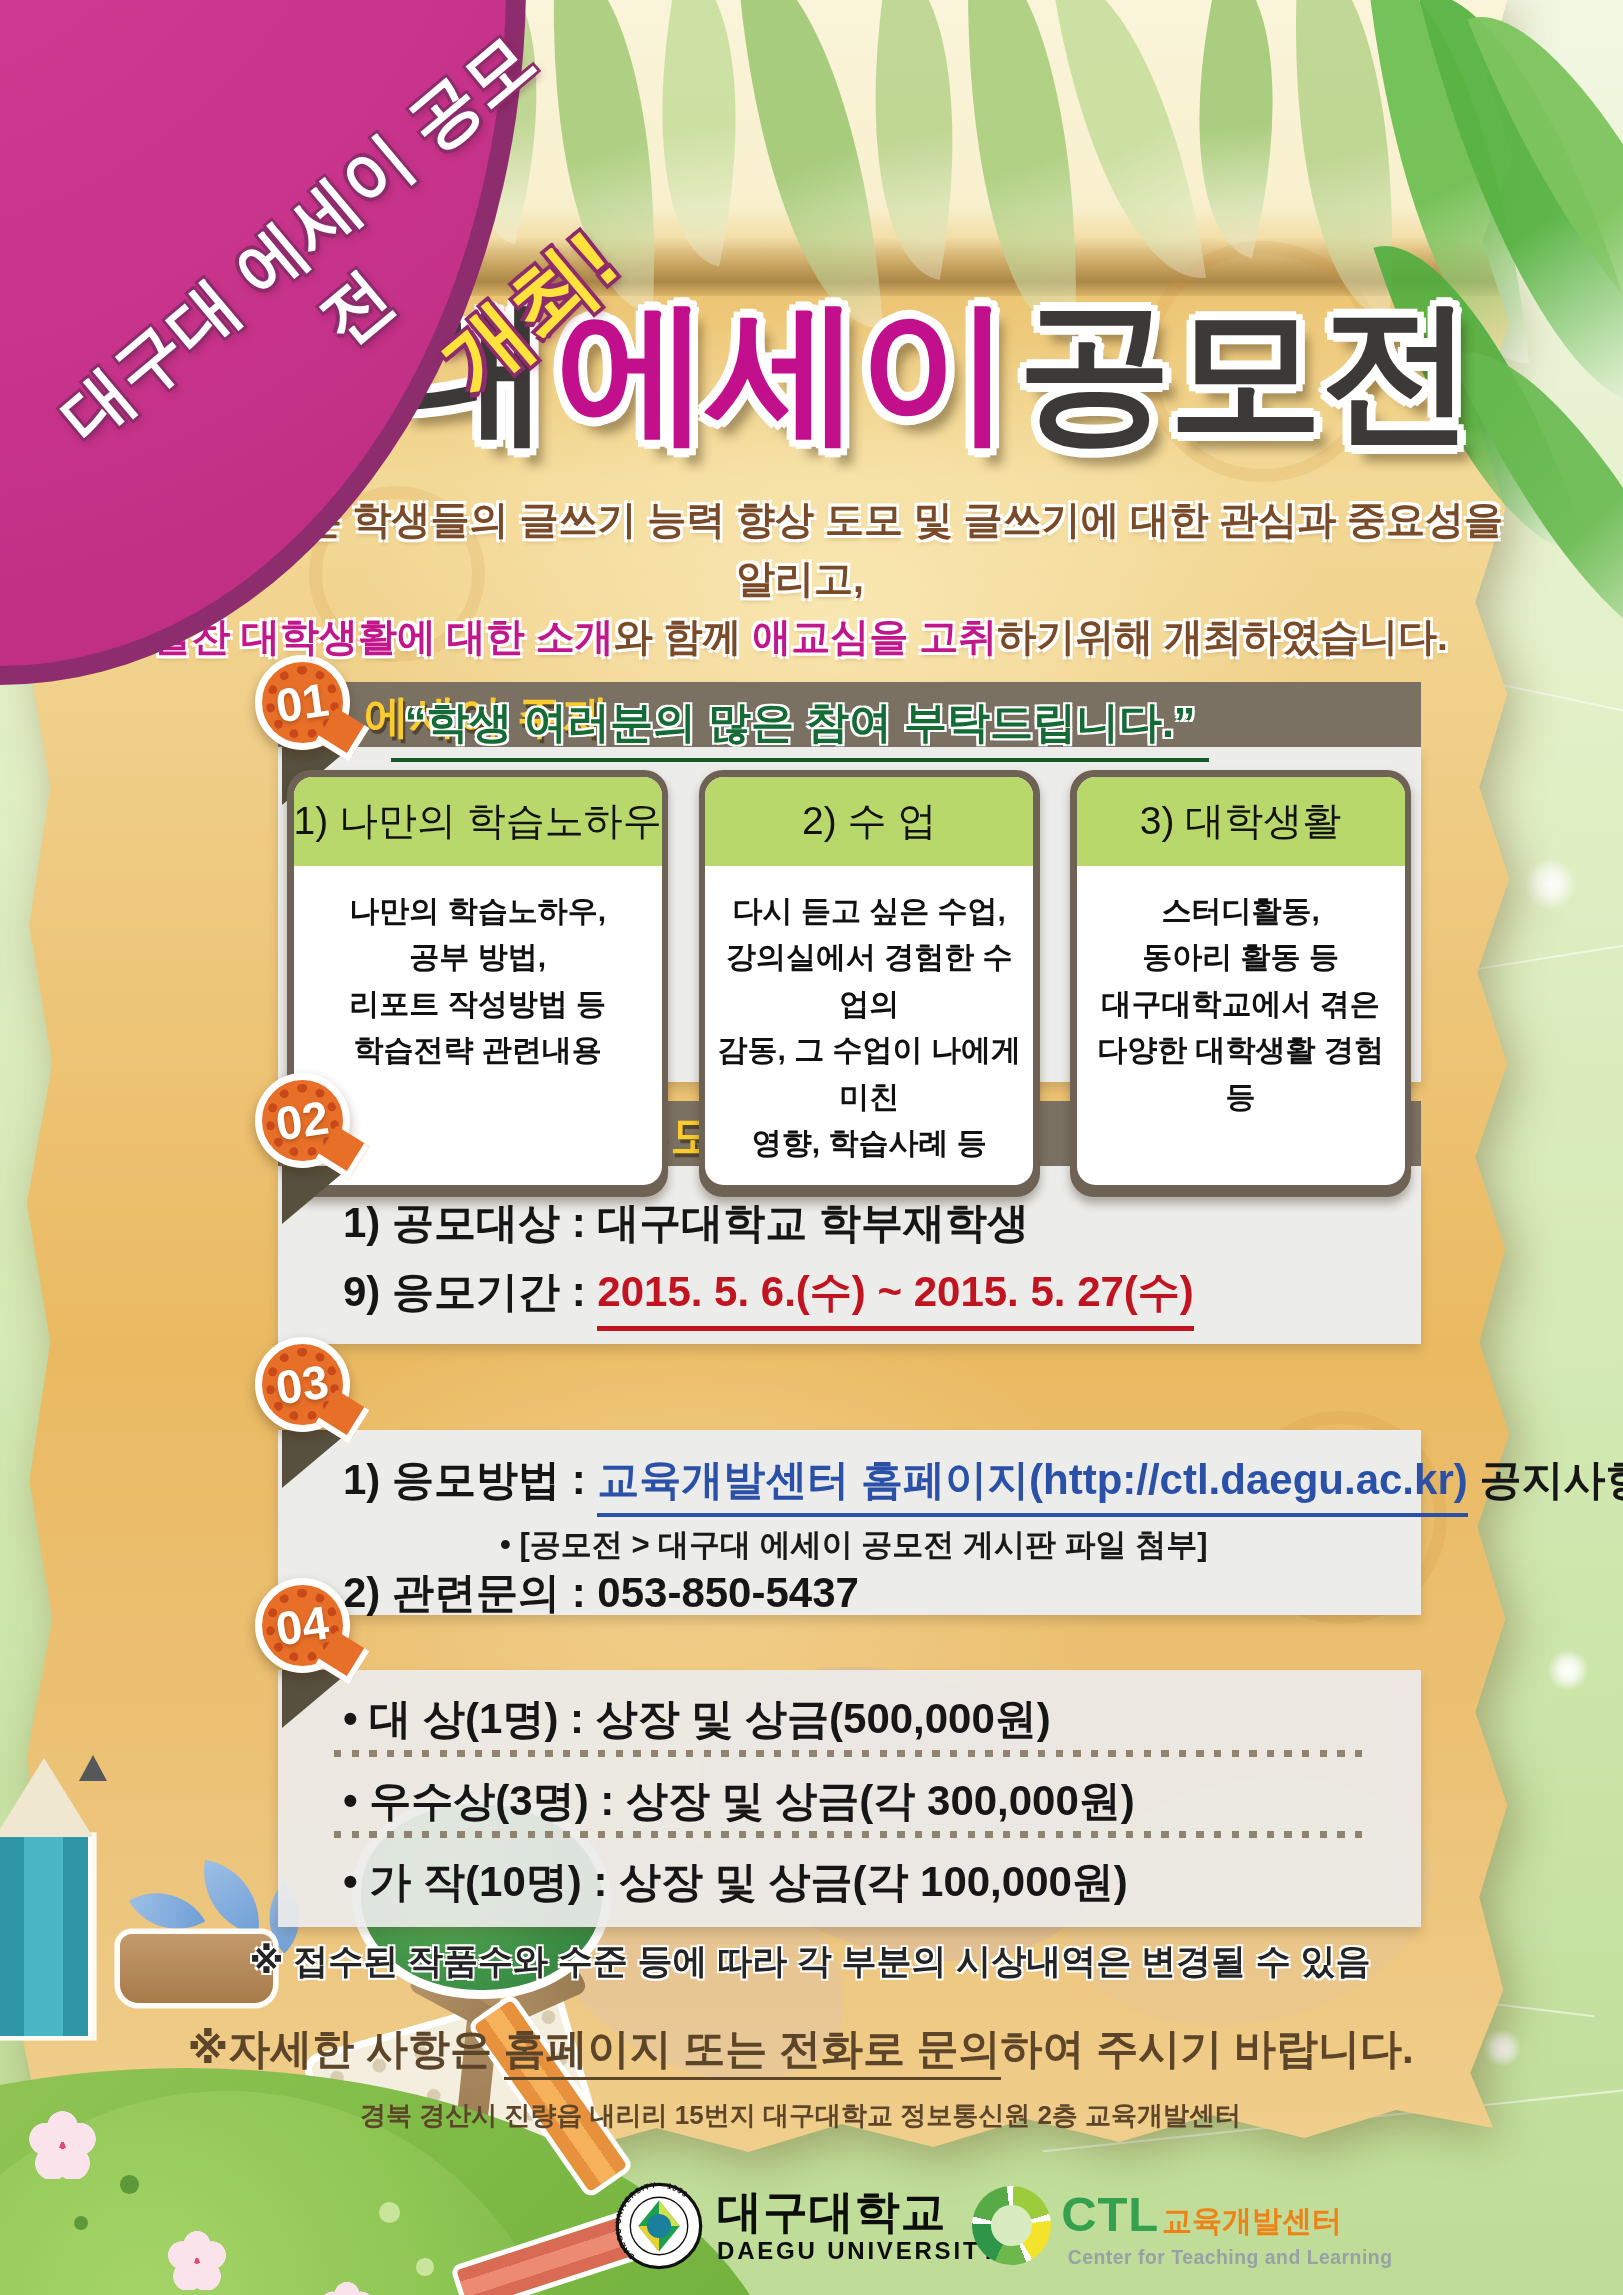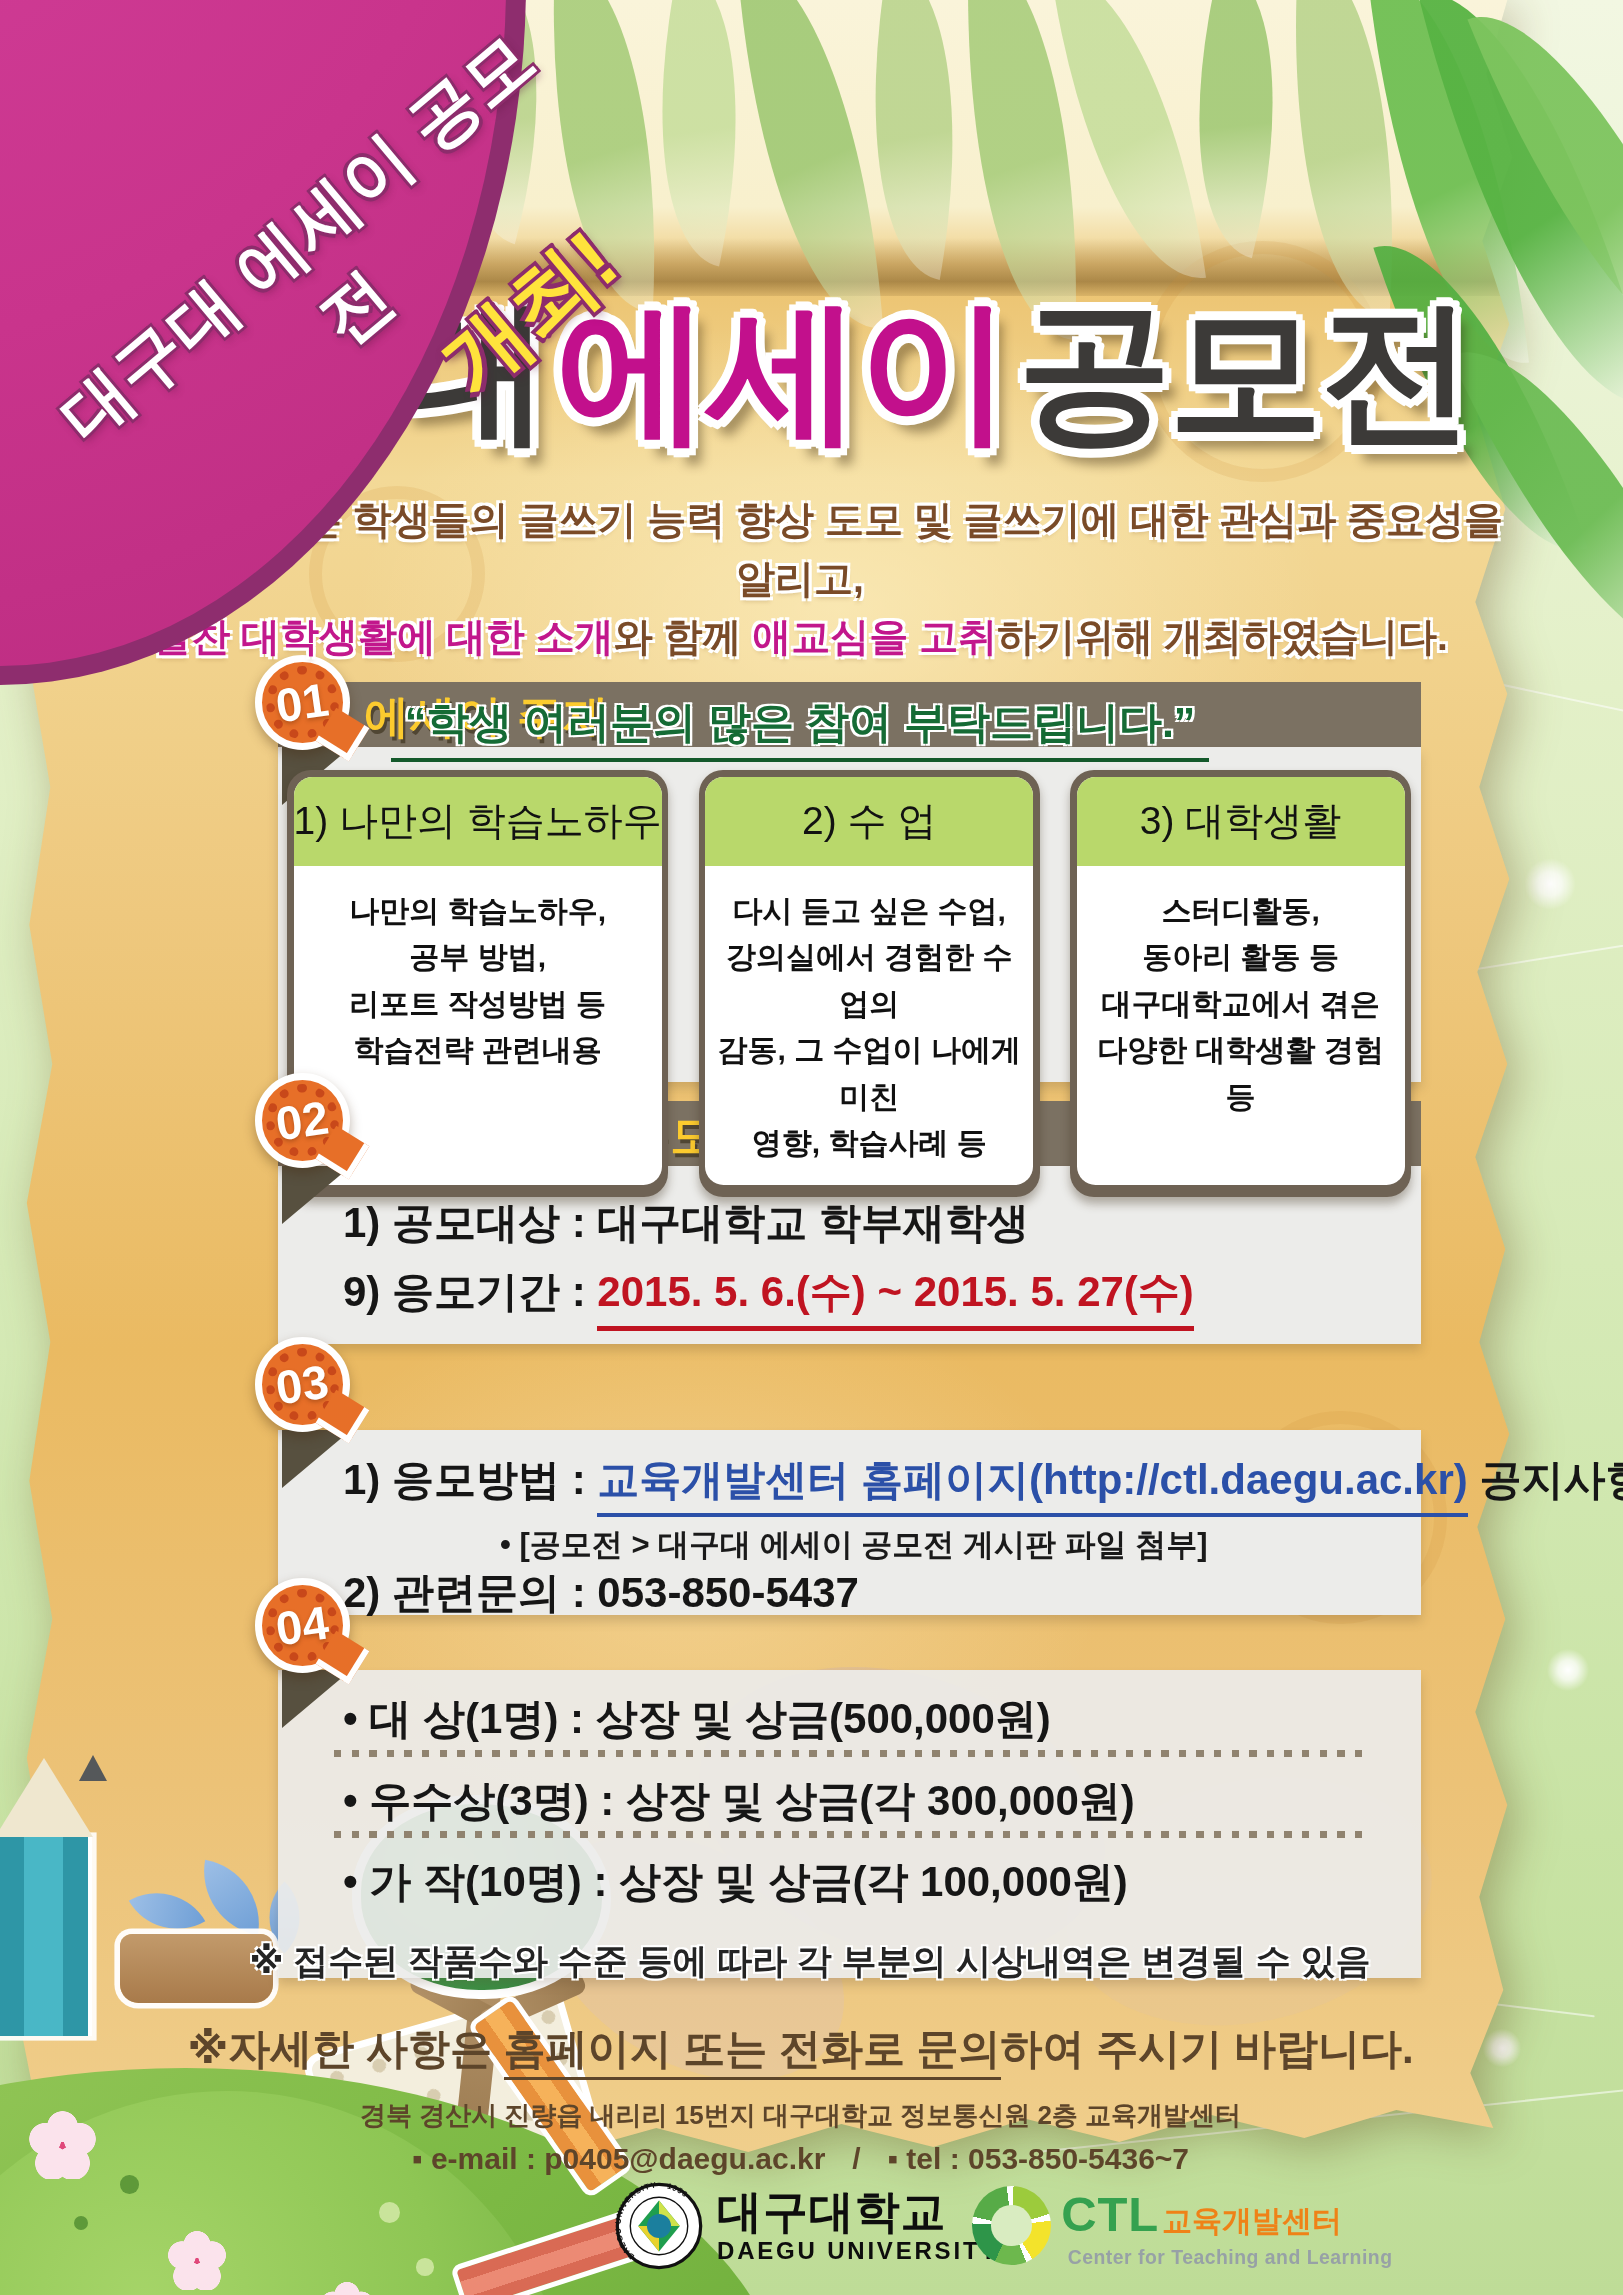--- a/index.html
+++ b/index.html
@@ -288,21 +288,21 @@
       <span>1) 응모방법 : </span><span class="blue-link">교육개발센터 홈페이지(http://ctl.daegu.ac.kr)</span><span> 공지사항 확인</span>
     </div>
     <div class="s-bullet" style="top:94px;">• [공모전 &gt; 대구대 에세이 공모전 게시판 파일 첨부]</div>
     <div class="s-line" style="top:135px;">2) 관련문의 : 053-850-5437</div>
   </div>
   <div class="badge" style="top:1337px;">
       <span>03</span>
     </div>
 
   <div class="bar-tail" style="top:1670px;"></div>
-  <div class="panel" style="top:1670px;height:308px;background:rgba(236,236,234,.92);">
+  <div class="panel" style="top:1670px;height:257px;background:rgba(236,236,234,.92);">
     <div class="s-line" style="top:21px;">• 대  상(1명) : 상장 및 상금(500,000원)</div>
     <div class="dot-sep" style="top:80px;"></div>
     <div class="s-line" style="top:103px;">• 우수상(3명) : 상장 및 상금(각 300,000원)</div>
     <div class="dot-sep" style="top:161px;"></div>
     <div class="s-line" style="top:184px;">• 가  작(10명) : 상장 및 상금(각 100,000원)</div>
   </div>
   <div class="badge" style="top:1578px;">
       <span>04</span>
     </div>
   <div class="s4-note">※ 접수된 작품수와 수준 등에 따라 각 부분의 시상내역은 변경될 수 있음</div>
@@ -333,25 +333,20 @@
   <div class="hill-dot" style="left:120px;top:2175px;width:18.5px;height:18.5px;background:#5e9939;"></div>
   <div class="hill-dot" style="left:74px;top:2216px;width:14px;height:14px;background:#5e9939;"></div>
   <div class="hill-dot" style="left:379px;top:2202px;width:21px;height:21px;background:#c9e49b;"></div>
   <div class="hill-dot" style="left:416px;top:2258px;width:17.6px;height:17.6px;background:#c9e49b;"></div>
 
   <div class="footer">
     <div class="footer-notice">
       <span>※자세한 사항은 </span><span class="u">홈페이지 또는 전화로 문의</span><span>하여 주시기 바랍니다.</span>
     </div>
     <div class="footer-address">경북 경산시 진량읍 내리리 15번지 대구대학교 정보통신원 2층 교육개발센터</div>
-    <div class="footer-contact">
-      <span>▪ e-mail : </span><span>p0405@daegu.ac.kr</span>
-      <span style="margin:0 18.5px;">/</span>
-      <span>▪ tel : </span><span>053-850-5436~7</span>
-    </div>
   </div>
 
   <div class="logo-daegu">
     <svg width="88" height="88" viewBox="0 0 190 190">
       <circle cx="95" cy="95" r="90" fill="#ffffff" stroke="#111111" stroke-width="7"></circle>
       <circle cx="95" cy="95" r="62" fill="none" stroke="#111111" stroke-width="3"></circle>
       <path d="M95 40 L140 95 L95 150 L50 95 Z" fill="#1f9e4e"></path>
       <path d="M95 40 L140 95 L95 95 Z" fill="#cfe24a"></path>
       <path d="M95 95 L95 150 L50 95 Z" fill="#e8d22e"></path>
       <circle cx="95" cy="95" r="26" fill="#1b7f9e"></circle>

